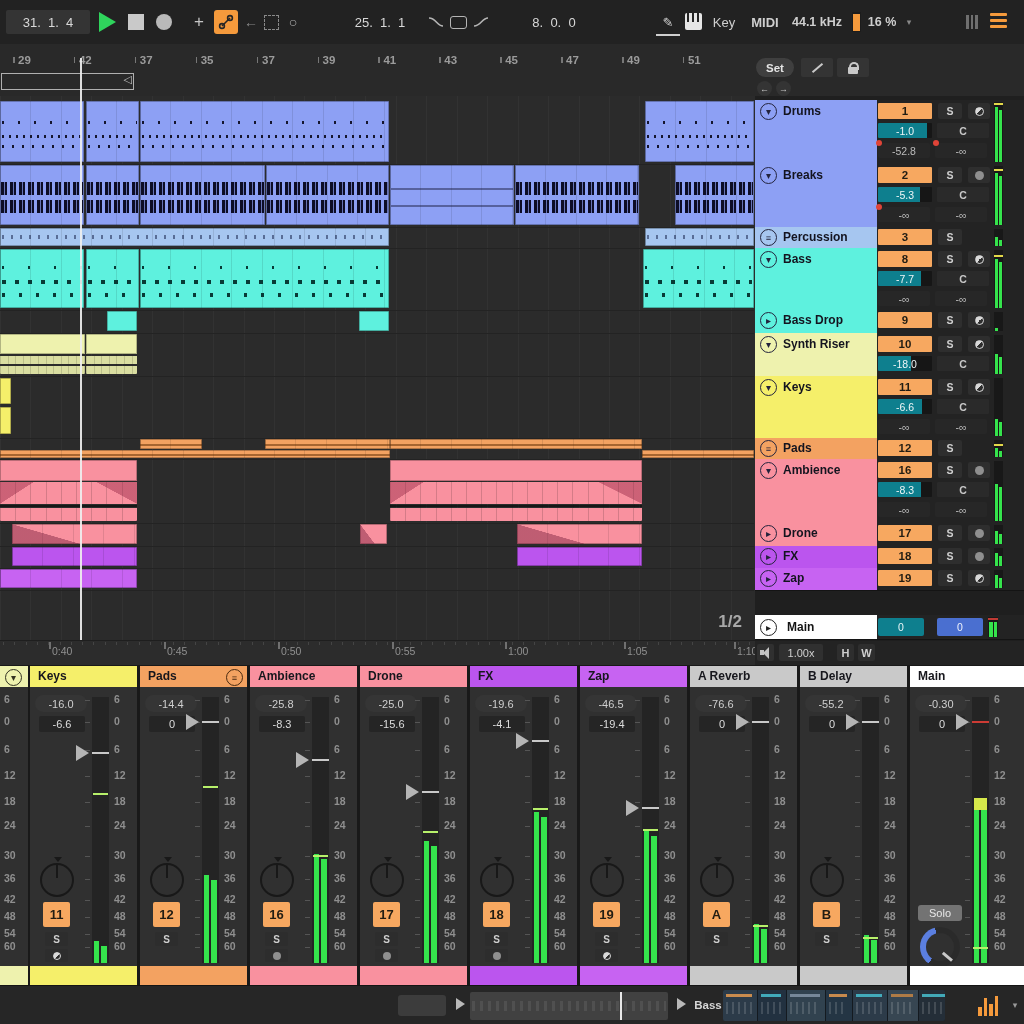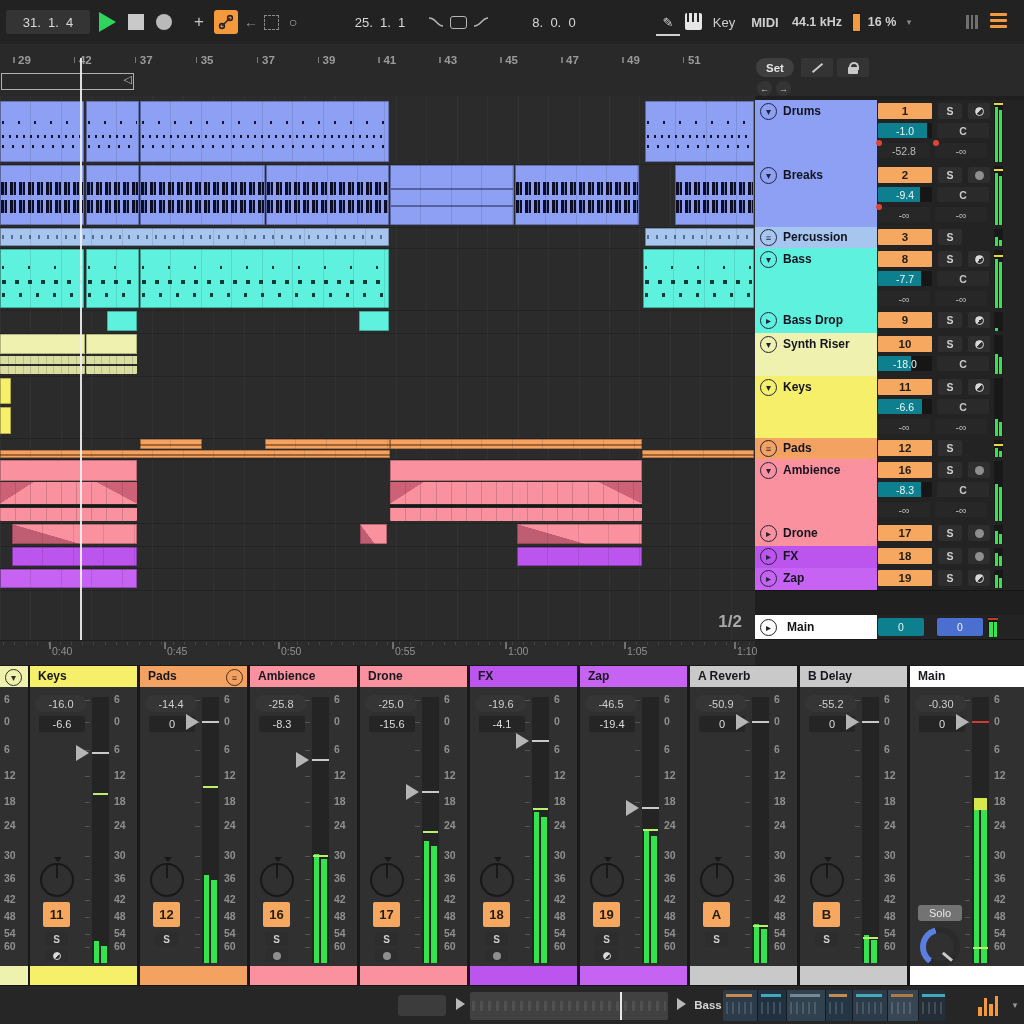--- a/index.html
+++ b/index.html
@@ -213,21 +213,21 @@
           <div style="position: absolute; left: 213px; top: 3px; width: 22px; height: 16px; display: flex; align-items: center; justify-content: center; background: rgb(46, 46, 46); border-radius: 2px;">
             <div style="width: 9px; height: 9px; border-radius: 50%; background: rgb(143, 143, 143);"></div>
           </div>
           <div style="position: absolute; left: 239px; top: 2px; width: 9px; height: 59px; background: rgb(24, 24, 24);">
             <div style="position: absolute; bottom: 0px; left: 1px; width: 3px; height: 52px; background: rgb(53, 228, 76);"></div>
             <div style="position: absolute; bottom: 0px; left: 5px; width: 3px; height: 49px; background: rgb(53, 228, 76);"></div>
             <div style="position: absolute; top: 3px; left: 0px; width: 9px; height: 2px; background: rgb(227, 216, 74);"></div>
           </div>
           <div style="position: absolute; left: 123px; top: 23px; width: 54px; height: 15px; background: rgb(22, 22, 22); border-radius: 1px; overflow: hidden;">
             <div style="position: absolute; left: 0px; top: 0px; width: 42px; height: 15px; background: rgb(14, 127, 142);"></div>
-            <div style="position: absolute; left: 0px; top: 0px; width: 54px; height: 15px; display: flex; align-items: center; justify-content: center; color: rgb(238, 246, 247); font-size: 10.5px;">-9.4</div>
+            <div style="position: absolute; left: 0px; top: 0px; width: 54px; height: 15px; display: flex; align-items: center; justify-content: center; color: rgb(238, 246, 247); font-size: 10.5px;">-5.3</div>
           </div>
           <div style="position: absolute; left: 182px; top: 23px; width: 52px; height: 15px; display: flex; align-items: center; justify-content: center; background: rgb(42, 42, 42); border-radius: 1px; color: rgb(200, 200, 200); font-size: 10.5px; font-weight: bold;">C</div>
           <div style="position: absolute; left: 123px; top: 43px; width: 52px; height: 15px; display: flex; align-items: center; justify-content: center; background: rgb(39, 39, 39); border-radius: 2px; color: rgb(187, 187, 187); font-size: 10.5px;">-∞<div style="position: absolute; left: -2px; top: -3px; width: 6px; height: 6px; border-radius: 50%; background: rgb(224, 68, 56);"></div></div>
           <div style="position: absolute; left: 180px; top: 43px; width: 52px; height: 15px; display: flex; align-items: center; justify-content: center; background: rgb(39, 39, 39); border-radius: 2px; color: rgb(187, 187, 187); font-size: 10.5px;">-∞</div>
         </div>
         <div style="position: absolute; left: 0px; top: 227px; width: 754px; height: 21px; border-bottom: 1px solid rgb(35, 35, 35);">
           <div style="position: absolute; left: 0px; top: 1px; width: 389px; height: 18px; border-radius: 1px; overflow: hidden; background-color: rgb(166, 198, 240); box-shadow: rgba(0, 0, 0, 0.28) 0px 0px 0px 1px inset;">
             <div style="position: absolute; left: 0px; top: 0px; width: 389px; height: 18px; background: repeating-linear-gradient(90deg, rgba(0, 0, 0, 0.1) 0px, rgba(0, 0, 0, 0.1) 1px, transparent 1px, transparent 30.45px);"></div>
             <div style="position: absolute; left: 2px; top: 7.2px; width: 385px; height: 4px; background: repeating-linear-gradient(90deg, rgba(10, 20, 60, 0.5) 0px, rgba(10, 20, 60, 0.5) 2px, transparent 2px, transparent 9px);"></div>
           </div>
@@ -624,20 +624,31 @@
         <div style="position: absolute; left: 392px; top: 1px; width: 1.5px; height: 7px; background: rgb(112, 112, 112);"></div>
         <div style="position: absolute; left: 395px; top: 4px; width: 36px; height: 14px; color: rgb(144, 144, 144); font-size: 10.5px;">0:55</div>
         <div style="position: absolute; left: 505px; top: 1px; width: 1.5px; height: 7px; background: rgb(112, 112, 112);"></div>
         <div style="position: absolute; left: 508px; top: 4px; width: 36px; height: 14px; color: rgb(144, 144, 144); font-size: 10.5px;">1:00</div>
         <div style="position: absolute; left: 624px; top: 1px; width: 1.5px; height: 7px; background: rgb(112, 112, 112);"></div>
         <div style="position: absolute; left: 627px; top: 4px; width: 36px; height: 14px; color: rgb(144, 144, 144); font-size: 10.5px;">1:05</div>
         <div style="position: absolute; left: 734px; top: 1px; width: 1.5px; height: 7px; background: rgb(112, 112, 112);"></div>
         <div style="position: absolute; left: 737px; top: 4px; width: 36px; height: 14px; color: rgb(144, 144, 144); font-size: 10.5px;">1:10</div>
       </div>
   </div>
+  <div class="abs" style="left:755px;top:640px;width:269px;height:24px;background:#232323;border-top:1px solid #1e1e1e;">
+    <div class="abs cc" style="left:2px;top:3px;width:17px;height:17px;background:#303030;border-radius:2px;">
+      <div style="position:relative;width:12px;height:12px;">
+        <div style="position:absolute;left:0;top:3.5px;width:4px;height:5px;background:#c5c5c5;"></div>
+        <div style="position:absolute;left:3px;top:0;width:0;height:0;border-top:6px solid transparent;border-bottom:6px solid transparent;border-right:6px solid #c5c5c5;"></div>
+      </div>
+    </div>
+    <div class="abs cc" style="left:24px;top:3px;width:44px;height:17px;background:#303030;border-radius:2px;color:#cfcfcf;font-size:11px;">1.00x</div>
+    <div class="abs cc" style="left:82px;top:3px;width:17px;height:17px;background:#2e2e2e;border-radius:2px;color:#cfcfcf;font-size:11px;font-weight:bold;">H</div>
+    <div class="abs cc" style="left:103px;top:3px;width:17px;height:17px;background:#2e2e2e;border-radius:2px;color:#cfcfcf;font-size:11px;font-weight:bold;">W</div>
+  </div>
 
   <div class="abs" id="mixer" style="left:0;top:665px;width:1024px;height:320px;background:#191919;">
       <div style="position: absolute; left: 0px; top: 1px; width: 28px; height: 21px; background: rgb(238, 242, 174);">
         <div style="position: absolute; left: 5px; top: 3px; width: 15px; height: 15px; display: flex; align-items: center; justify-content: center; border: 1.5px solid rgb(51, 51, 34); border-radius: 50%; color: rgb(51, 51, 34); font-size: 10px;">▾</div>
       </div>
       <div style="position: absolute; left: 0px; top: 22px; width: 28px; height: 279px; background: rgb(48, 48, 48);">
         <div style="position: absolute; left: 4px; top: 6px; width: 22px; height: 12px; color: rgb(143, 143, 143); font-size: 10.5px; font-weight: bold;">6</div>
         <div style="position: absolute; left: 4px; top: 28px; width: 22px; height: 12px; color: rgb(143, 143, 143); font-size: 10.5px; font-weight: bold;">0</div>
         <div style="position: absolute; left: 4px; top: 56px; width: 22px; height: 12px; color: rgb(143, 143, 143); font-size: 10.5px; font-weight: bold;">6</div>
         <div style="position: absolute; left: 4px; top: 82px; width: 22px; height: 12px; color: rgb(143, 143, 143); font-size: 10.5px; font-weight: bold;">12</div>
@@ -934,21 +945,21 @@
         <div style="position: absolute; left: 15px; top: 245px; width: 23px; height: 14px; display: flex; align-items: center; justify-content: center; background: rgb(45, 45, 45); border-radius: 2px; color: rgb(207, 207, 207); font-size: 10px; font-weight: bold;">S</div>
         <div style="position: absolute; left: 15px; top: 262px; width: 23px; height: 13px; display: flex; align-items: center; justify-content: center; background: rgb(45, 45, 45); border-radius: 2px;">
           <div style="width: 8px; height: 8px; border-radius: 50%; border: 1.5px solid rgb(217, 217, 217); box-sizing: border-box; background: linear-gradient(135deg, rgb(217, 217, 217) 50%, transparent 50%);"></div>
         </div>
       </div>
       <div style="position: absolute; left: 580px; top: 301px; width: 107px; height: 19px; background: rgb(199, 99, 242);"></div>
       <div style="position: absolute; left: 690px; top: 1px; width: 107px; height: 21px; background: rgb(201, 201, 201);">
         <div style="position: absolute; left: 8px; top: 3px; width: 79px; height: 15px; color: rgb(23, 23, 29); font-size: 12px; font-weight: 600; white-space: nowrap;">A Reverb</div>
       </div>
       <div style="position: absolute; left: 690px; top: 22px; width: 107px; height: 279px; background: rgb(48, 48, 48);">
-        <div style="position: absolute; left: 5px; top: 8px; width: 52px; height: 17px; display: flex; align-items: center; justify-content: center; background: rgb(53, 53, 53); border-radius: 9px; color: rgb(207, 207, 207); font-size: 11px;">-50.9</div>
+        <div style="position: absolute; left: 5px; top: 8px; width: 52px; height: 17px; display: flex; align-items: center; justify-content: center; background: rgb(53, 53, 53); border-radius: 9px; color: rgb(207, 207, 207); font-size: 11px;">-76.6</div>
         <div style="position: absolute; left: 9px; top: 29px; width: 46px; height: 16px; display: flex; align-items: center; justify-content: center; background: rgb(37, 37, 37); border-radius: 2px; color: rgb(221, 221, 221); font-size: 11px;">0</div>
         <div style="position: absolute; left: 62px; top: 10px; width: 17px; height: 266px; background: rgb(36, 36, 36);">
           <div style="position: absolute; left: 0px; top: 24px; width: 17px; height: 2px; background: rgb(201, 201, 201);"></div>
           <div style="position: absolute; left: 2px; top: 227.083px; width: 5px; bottom: 0px; background: rgb(53, 228, 76);"></div>
           <div style="position: absolute; left: 8.5px; top: 232.083px; width: 6px; bottom: 0px; background: rgb(53, 228, 76);"></div>
           <div style="position: absolute; left: 1px; top: 228.217px; width: 15px; height: 2px; background: rgb(183, 240, 106);"></div>
         </div>
         <div style="position: absolute; left: 55px; top: 12.5px; width: 5px; height: 1px; background: rgb(85, 85, 85);"></div>
         <div style="position: absolute; left: 84px; top: 6px; width: 22px; height: 12px; color: rgb(143, 143, 143); font-size: 10.5px; font-weight: bold;">6</div>
         <div style="position: absolute; left: 55px; top: 34.5px; width: 5px; height: 1px; background: rgb(85, 85, 85);"></div>

